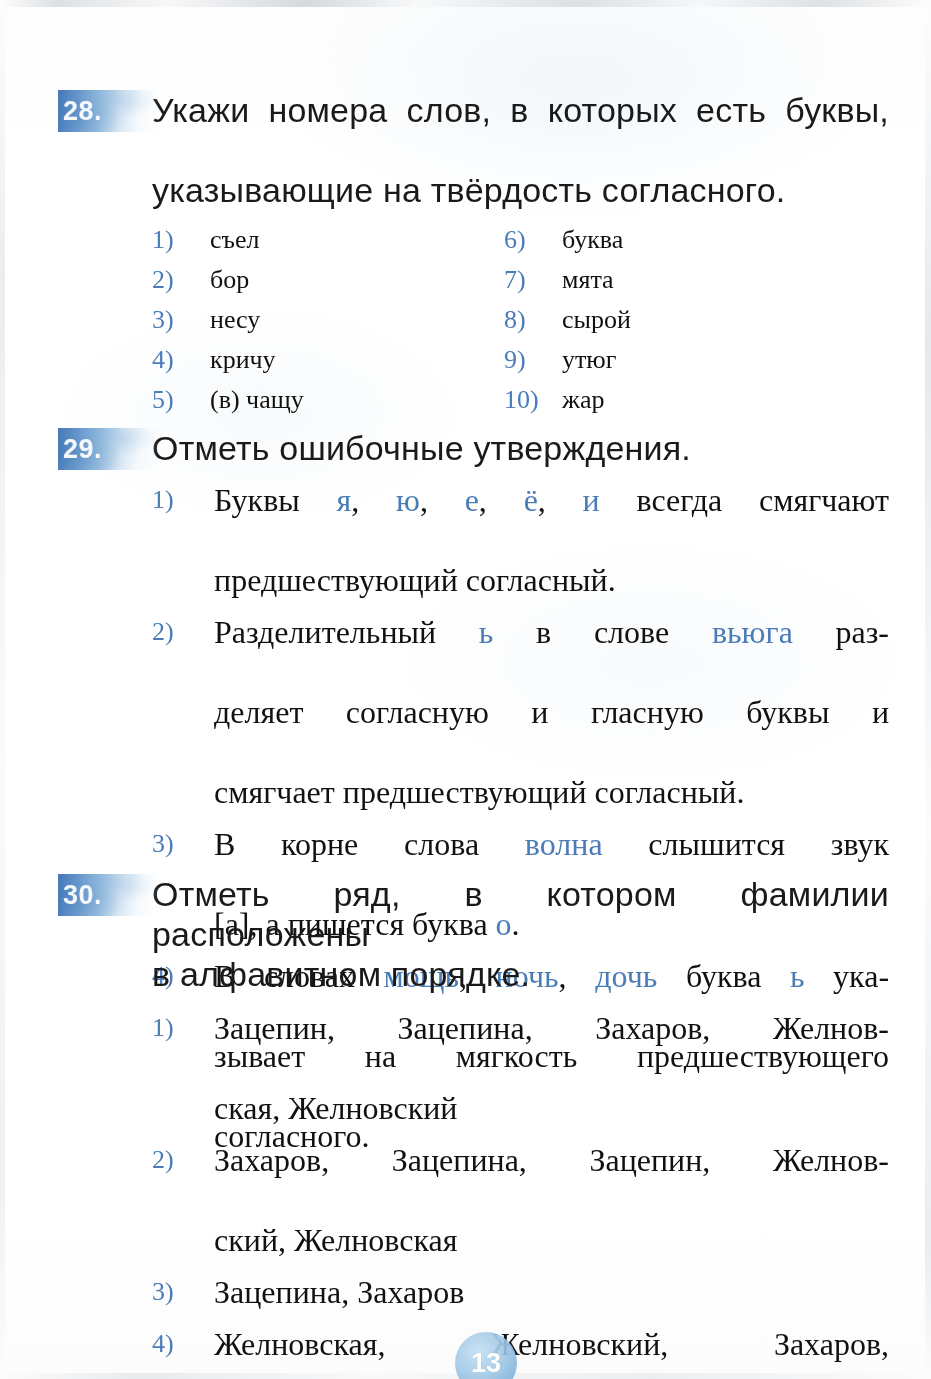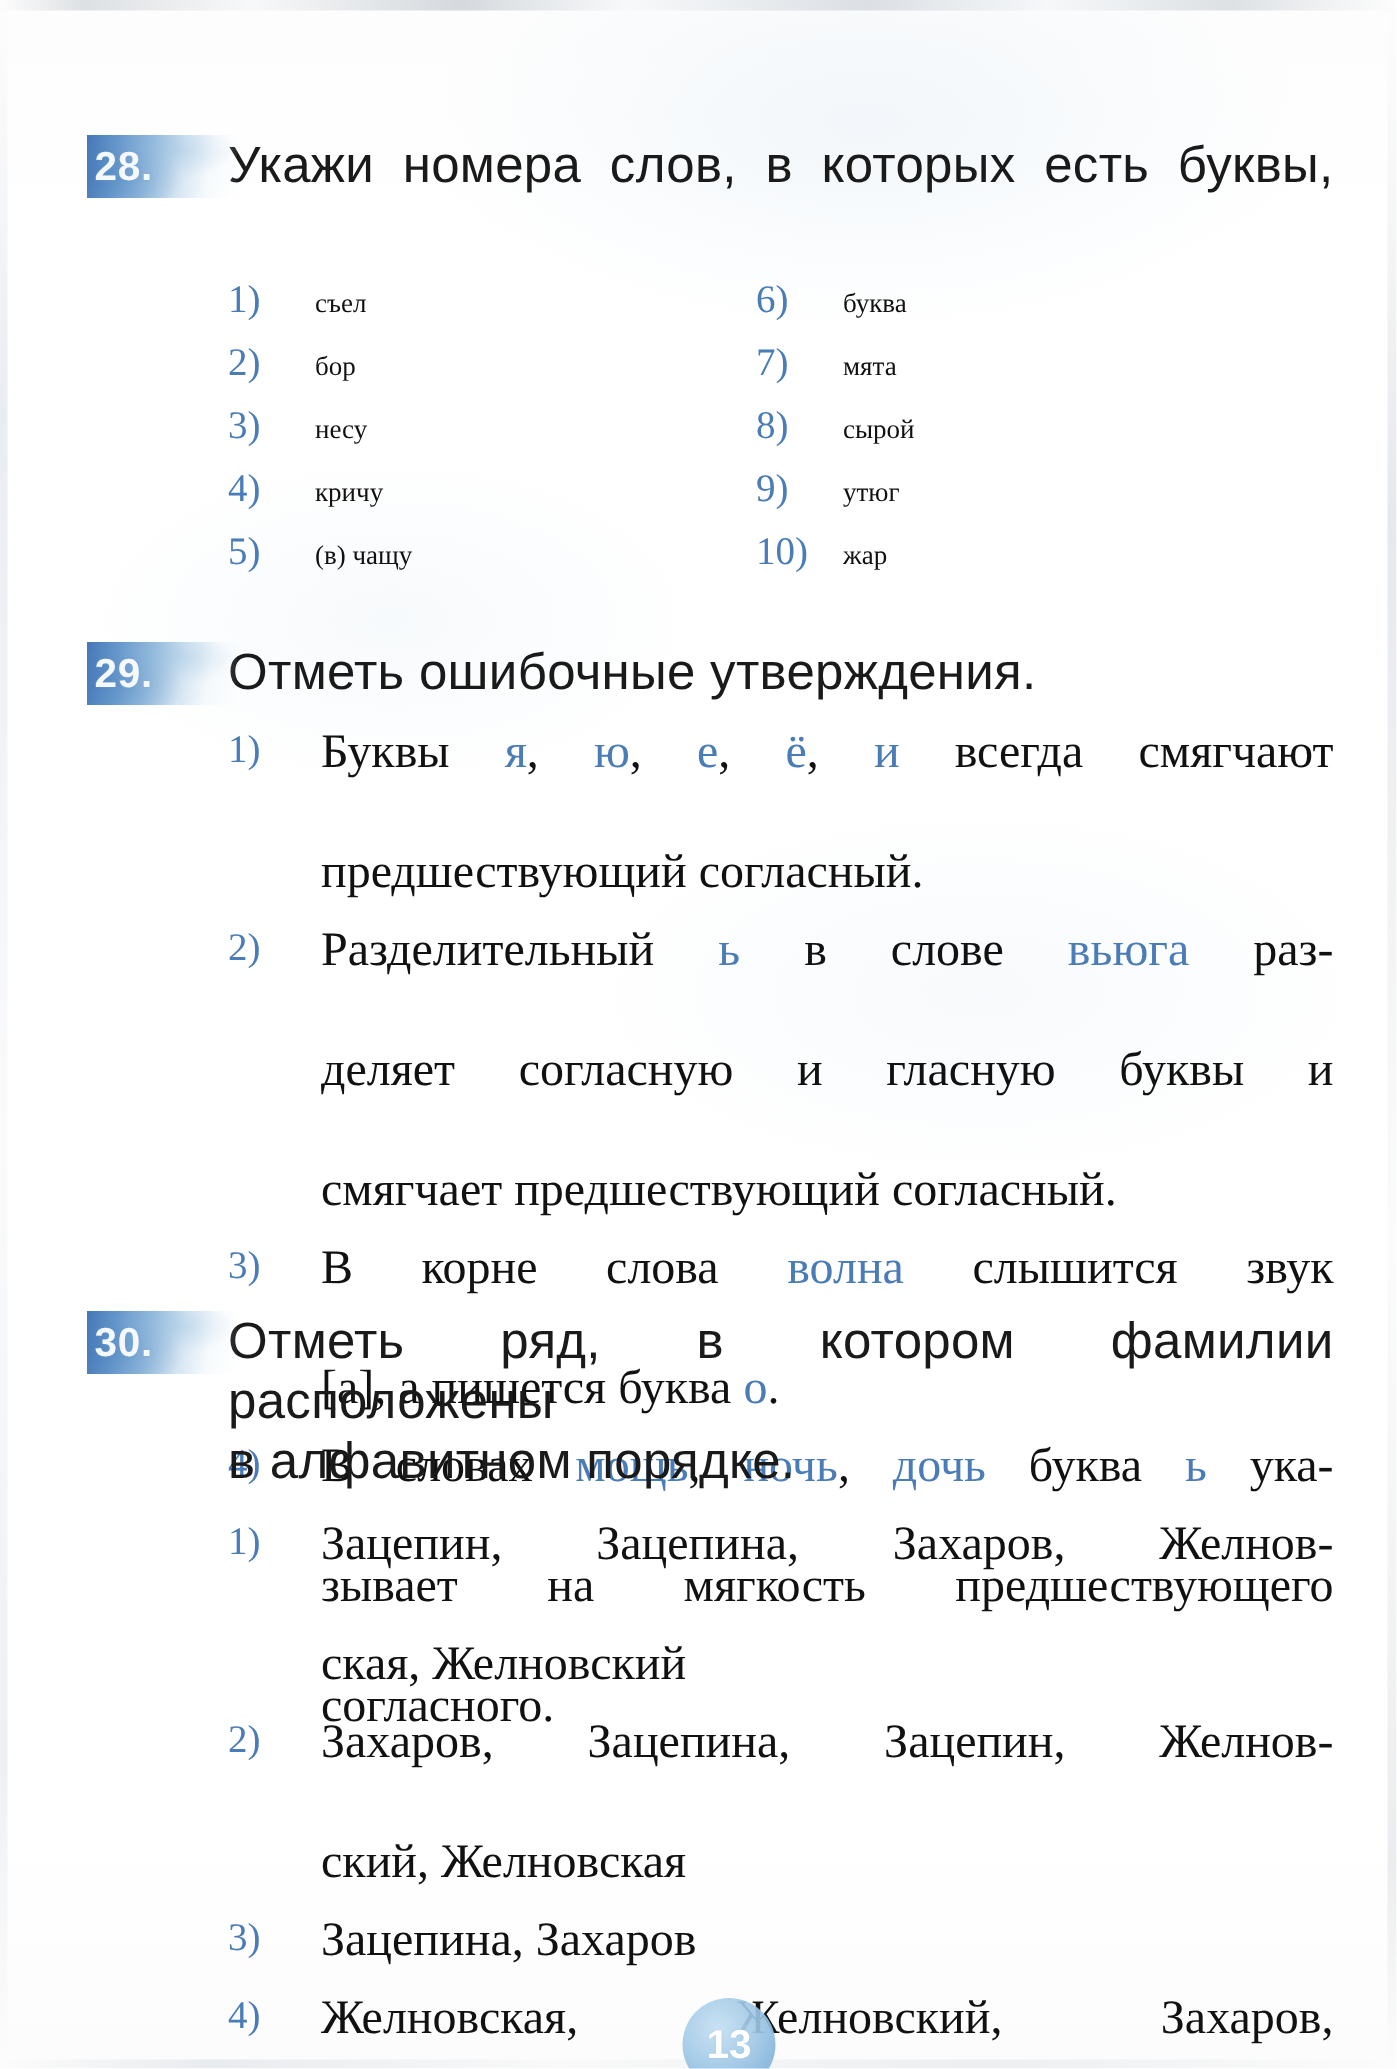--- a/index.html
+++ b/index.html
@@ -113,21 +113,21 @@
     line-height: 40px;
   }
   .num {
     color: #4a7cb8;
     font-family: "Liberation Serif", serif;
     font-size: 26px;
     flex: 0 0 auto;
   }
   .txt {
     font-family: "Liberation Serif", serif;
-    font-size: 18px;
+    font-size: 26px;
     color: #111111;
   }
 
   
   .cols {
     position: relative;
     margin-left: 94px;
     margin-top: 4px;
   }
   .col {
@@ -197,20 +197,21 @@
 <div class="page">
   <div class="edge-top"></div>
   <div class="edge-left"></div>
   <div class="edge-right"></div>
   <div class="edge-bottom"></div>
 
   <div class="task" style="top:90px;">
     <div class="badge">28.</div>
     <div class="prompt">
       <span class="l1">Укажи номера слов, в которых есть буквы,</span>
+      <span class="l2">указывающие на твёрдость согласного.</span>
     </div>
     <div class="cols" style="height:205px; margin-top:10px;">
       <div class="col col-a">
         <div class="opt-row">
           <span class="num">1)</span>
           <span class="txt">съел</span>
         </div>
         <div class="opt-row">
           <span class="num">2)</span>
           <span class="txt">бор</span>

